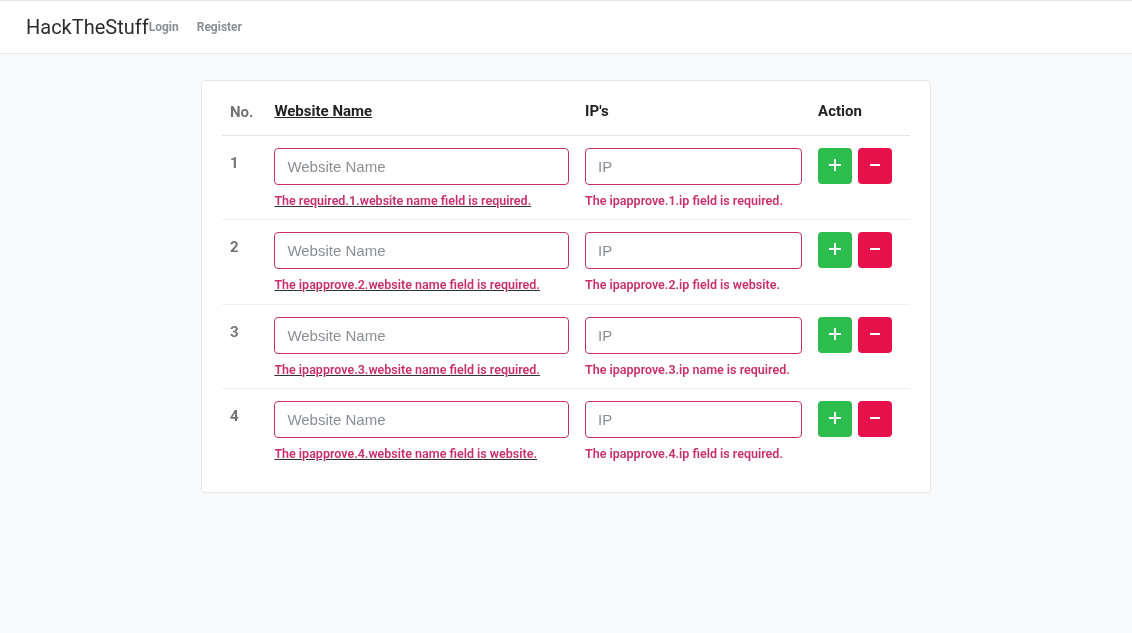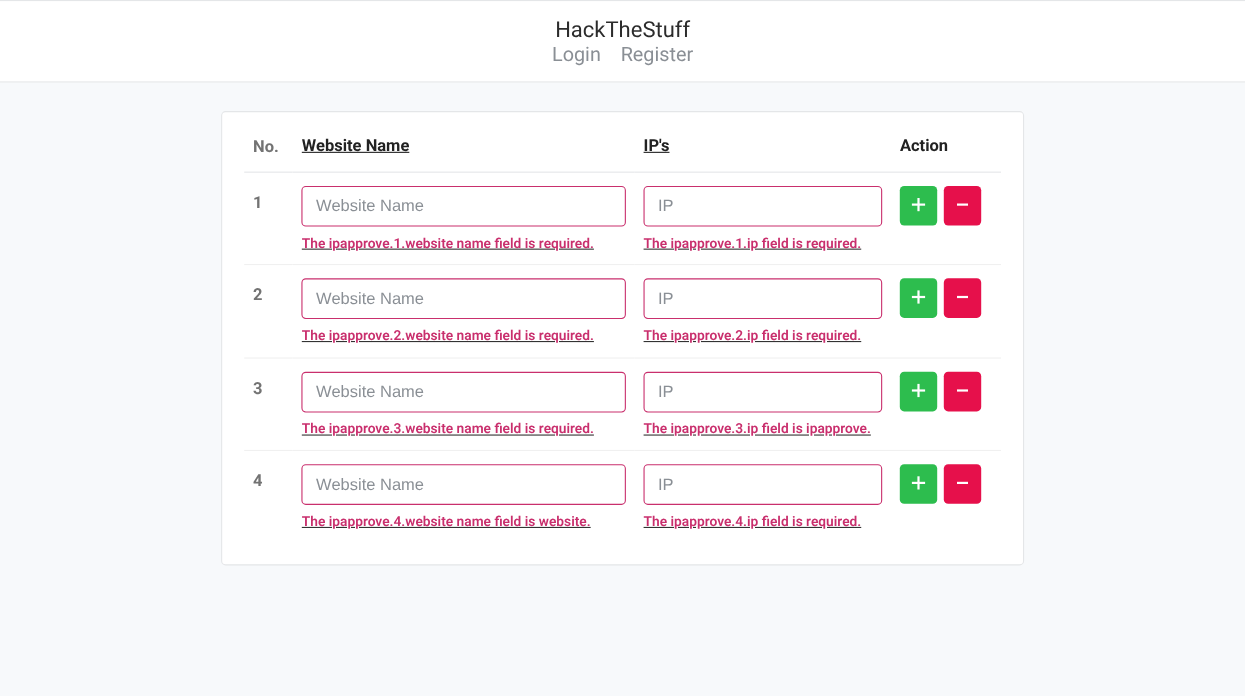--- a/index.html
+++ b/index.html
@@ -9,32 +9,32 @@
     color: #333;
     font-size: 15px;
   }
   .navbar {
     background: #fff;
     border-top: 1px solid #e4e6e8;
     border-bottom: 1px solid #e4e6e8;
     padding: 14px 26px;
     display: flex;
     align-items: center;
-    flex-direction: column;
   }
   .brand {
     font-size: 20px;
     color: #2c2c2c;
     font-weight: 400;
   }
   .nav-links { display: flex; gap: 18px; }
   .nav-link {
     color: #8a8f95;
-    font-size: 18px;
+    font-size: 12px;
     cursor: pointer;
+    font-weight: bold;
   }
   .container {
     max-width: 730px;
     margin: 26px auto 30px auto;
   }
   .card {
     background: #fff;
     border: 1px solid #e4e6e8;
     border-radius: 4px;
   }
@@ -62,21 +62,21 @@
     font-size: 15px;
   }
   tbody td {
     padding: 12px 8px 10px 8px;
     border-bottom: 1px solid #f0f0f0;
     vertical-align: top;
   }
   tbody tr:last-child td { border-bottom: none; }
   .col-no { width: 40px; font-weight: 700; color: #737373; padding-top: 18px; }
   .col-name { width: 280px; text-decoration: underline; }
-  .col-ip   { width: 210px; text-decoration: underline; }
+  .col-ip   { width: 210px; }
   .col-act  { width: 90px; margin-left: 12px; }
   .form-control {
     width: 100%;
     padding: 9px 12px;
     border: 1px solid #c92f6d;
     border-radius: 4px;
     font-size: 15px;
     color: #444;
     outline: none;
     background: #fff;
@@ -143,21 +143,21 @@
             <th class="col-name">Website Name</th>
             <th class="col-ip">IP's</th>
             <th class="col-act">Action</th>
           </tr>
         </thead>
         <tbody id="rows-body">
   <tr>
     <td class="col-no">1</td>
     <td class="col-name">
       <input class="form-control" type="text" placeholder="Website Name" style="">
-      <div class="err">The ipapprove.1.website name field is required.</div>
+      <div class="err">The required.1.website name field is required.</div>
     </td>
     <td class="col-ip">
       <input class="form-control" type="text" placeholder="IP" style="">
       <div class="err">The ipapprove.1.ip field is required.</div>
     </td>
     <td class="col-act">
       <div class="btn-row">
         <button class="btn btn-add">
           <span>
             <svg viewBox="0 0 14 14">
@@ -178,21 +178,21 @@
   </tr>
 
   <tr>
     <td class="col-no">2</td>
     <td class="col-name">
       <input class="form-control" type="text" placeholder="Website Name" style="">
       <div class="err">The ipapprove.2.website name field is required.</div>
     </td>
     <td class="col-ip">
       <input class="form-control" type="text" placeholder="IP" style="">
-      <div class="err">The ipapprove.2.ip field is required.</div>
+      <div class="err">The ipapprove.2.ip field is website.</div>
     </td>
     <td class="col-act">
       <div class="btn-row">
         <button class="btn btn-add">
           <span>
             <svg viewBox="0 0 14 14">
                         <rect x="6" y="1" width="2" height="12"></rect>
                         <rect x="1" y="6" width="12" height="2"></rect>
                       </svg>
           </span>
@@ -209,21 +209,21 @@
   </tr>
 
   <tr>
     <td class="col-no">3</td>
     <td class="col-name">
       <input class="form-control" type="text" placeholder="Website Name" style="">
       <div class="err">The ipapprove.3.website name field is required.</div>
     </td>
     <td class="col-ip">
       <input class="form-control" type="text" placeholder="IP" style="">
-      <div class="err">The ipapprove.3.ip field is ipapprove.</div>
+      <div class="err">The ipapprove.3.ip name is required.</div>
     </td>
     <td class="col-act">
       <div class="btn-row">
         <button class="btn btn-add">
           <span>
             <svg viewBox="0 0 14 14">
                         <rect x="6" y="1" width="2" height="12"></rect>
                         <rect x="1" y="6" width="12" height="2"></rect>
                       </svg>
           </span>

